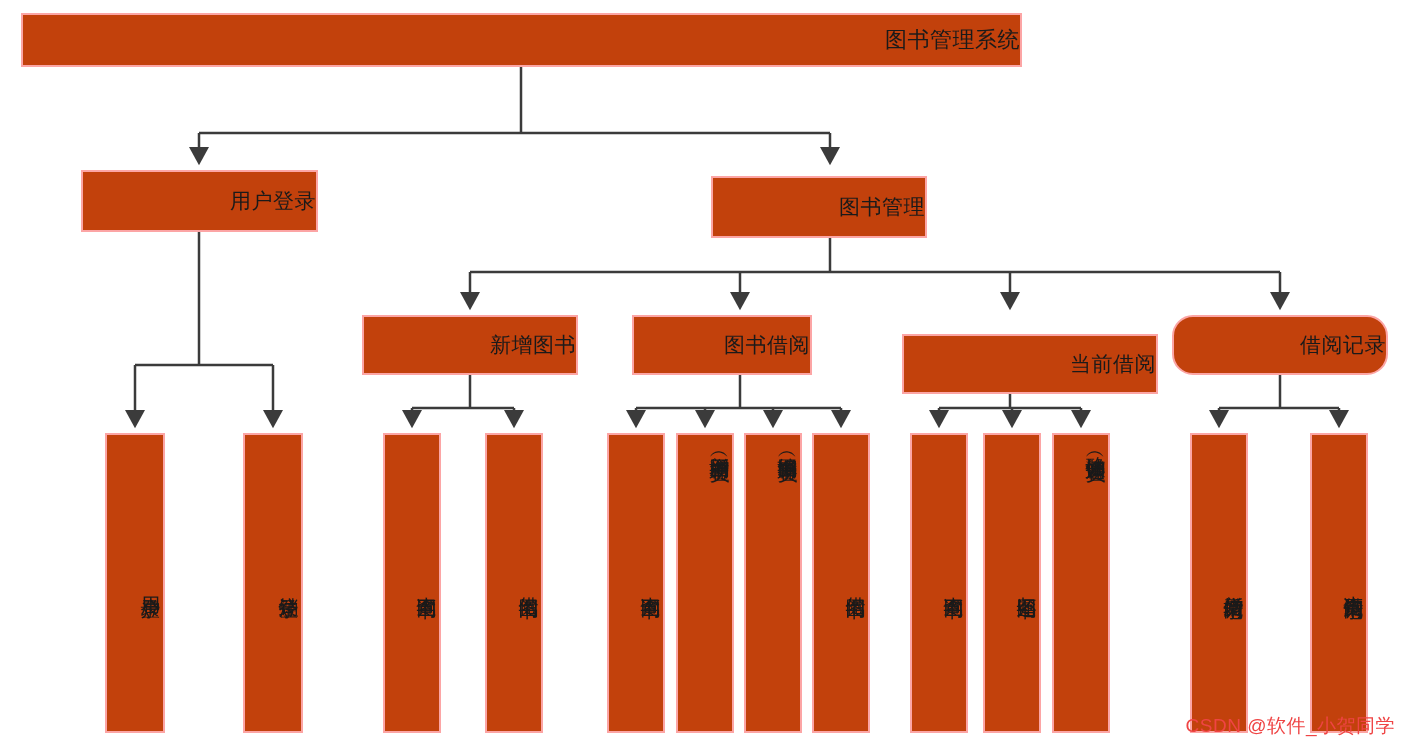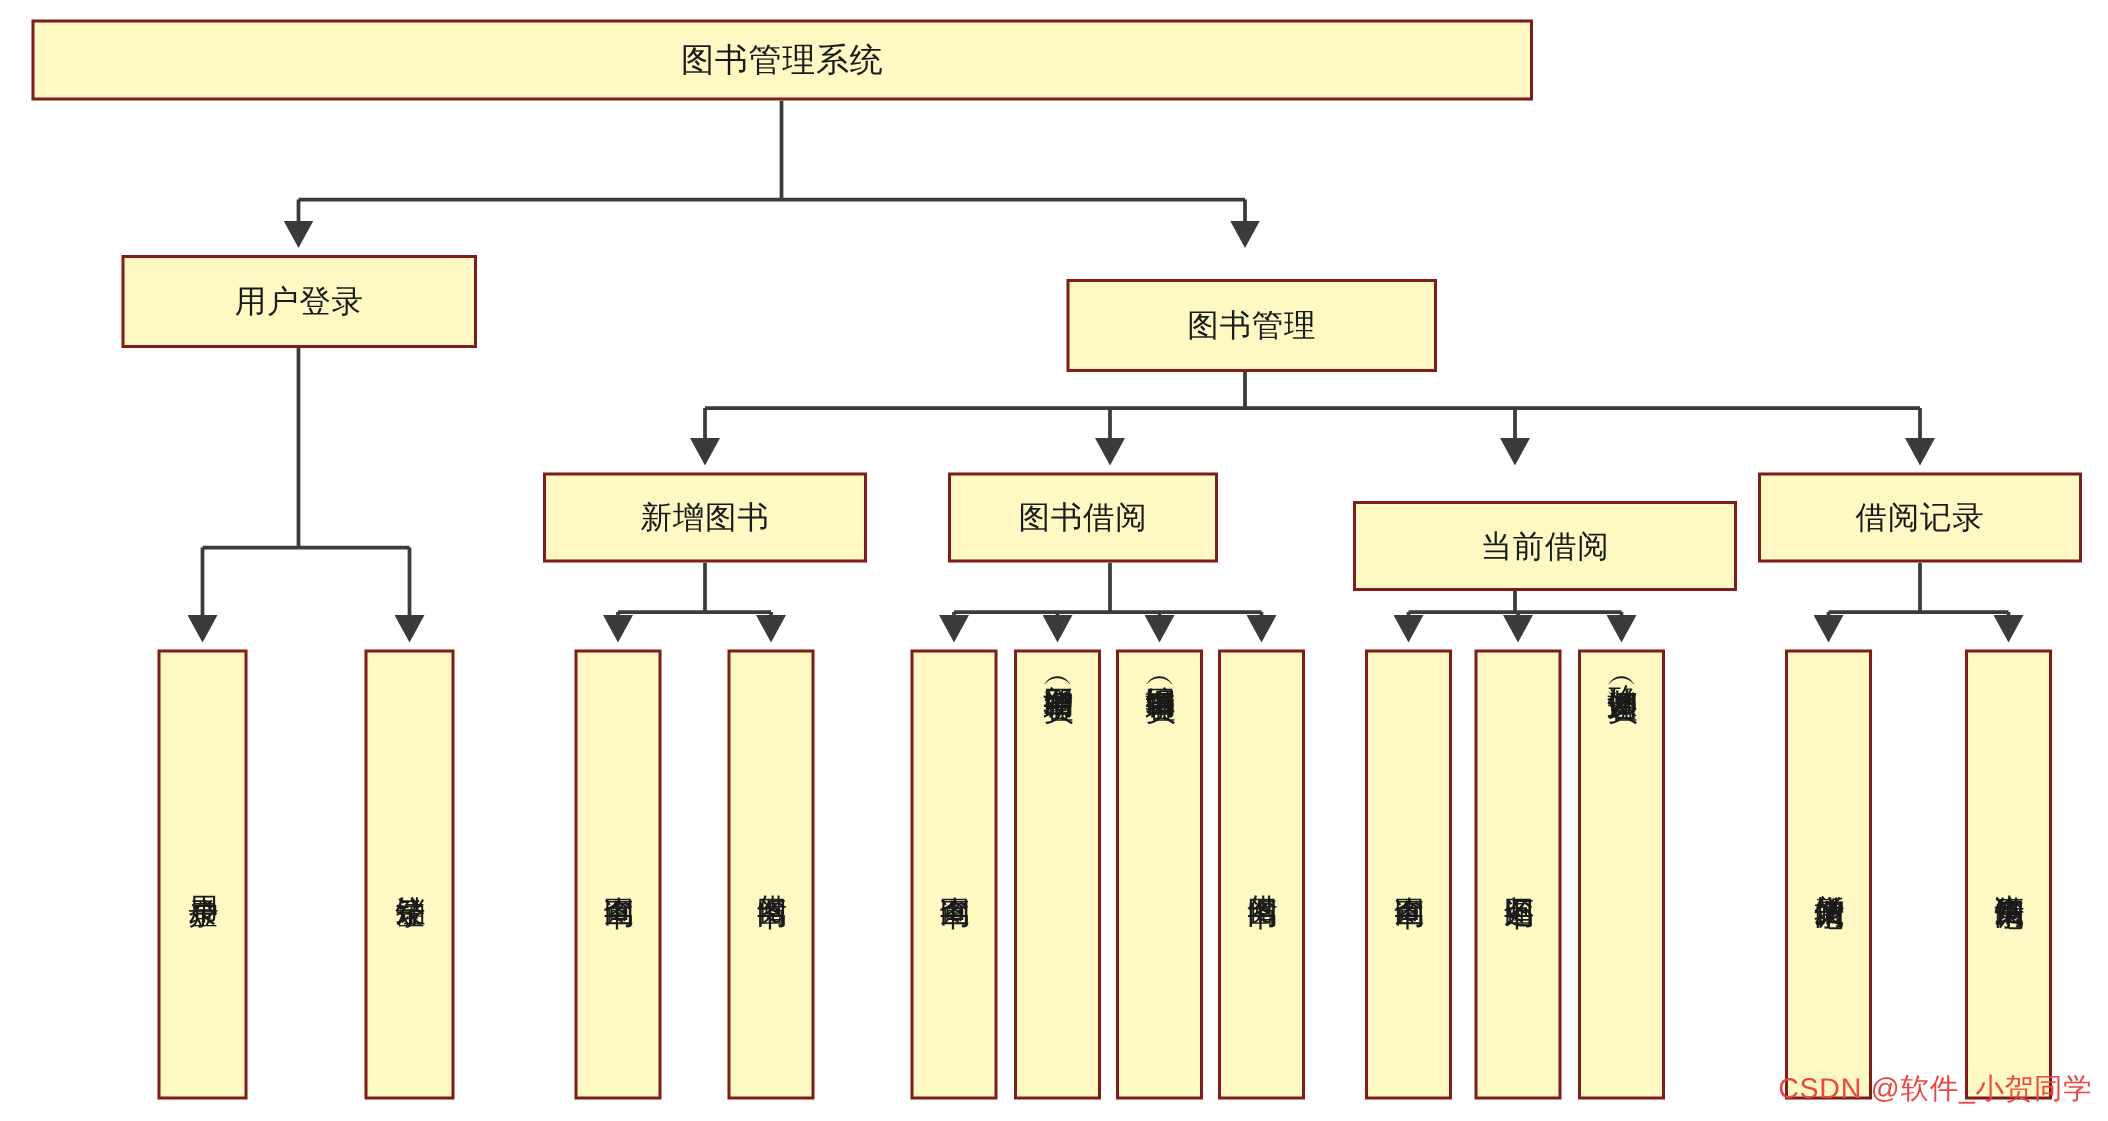--- a/index.html
+++ b/index.html
@@ -21,25 +21,25 @@
     position: absolute;
     left: 0;
     top: 0;
     width: 1405px;
     height: 747px;
     pointer-events: none;
   }
   .node {
     position: absolute;
     box-sizing: border-box;
-    border: 2px solid #7f1d1d;
-    background: #fef9c3;
+    border: 2px solid #fca5a5;
+    background: #c2410c;
     display: flex;
     align-items: center;
-    justify-content: center;
+    justify-content: flex-end;
     color: #1a1a1a;
   }
   .node-h {
     font-size: 21px;
     letter-spacing: 0.5px;
     white-space: nowrap;
   }
   .node-root {
     font-size: 22px;
   }
@@ -123,34 +123,34 @@
     <path d="M 1339 408 L 1339 425" stroke="#3b3b3b" stroke-width="2.5" fill="none" marker-end="url(#arrow)"></path>
   </svg>
 
   <div class="node node-h node-root" style="left:21px; top:13px; width:1001px; height:54px;">
     <span>图书管理系统</span>
   </div>
 
   <div class="node node-h" style="left:81px; top:170px; width:237px; height:62px;">
     <span>用户登录</span>
   </div>
-  <div class="node node-h" style="left:711px; top:186px; width:247px; height:62px;">
+  <div class="node node-h" style="left:711px; top:176px; width:216px; height:62px;">
     <span>图书管理</span>
   </div>
 
   <div class="node node-h" style="left:362px; top:315px; width:216px; height:60px;">
     <span>新增图书</span>
   </div>
   <div class="node node-h" style="left:632px; top:315px; width:180px; height:60px;">
     <span>图书借阅</span>
   </div>
   <div class="node node-h" style="left:902px; top:334px; width:256px; height:60px;">
     <span>当前借阅</span>
   </div>
-  <div class="node node-h" style="left:1172px; top:315px; width:216px; height:60px;">
+  <div class="node node-h" style="left:1172px; top:315px; width:216px; height:60px;border-radius:21px;">
     <span>借阅记录</span>
   </div>
 
   <div class="node node-v centered" style="left:105px; top:433px; width:60px; height:300px;">
     <span class="vtext">用户登录</span>
   </div>
   <div class="node node-v centered" style="left:243px; top:433px; width:60px; height:300px;">
     <span class="vtext">注销登录</span>
   </div>
 

